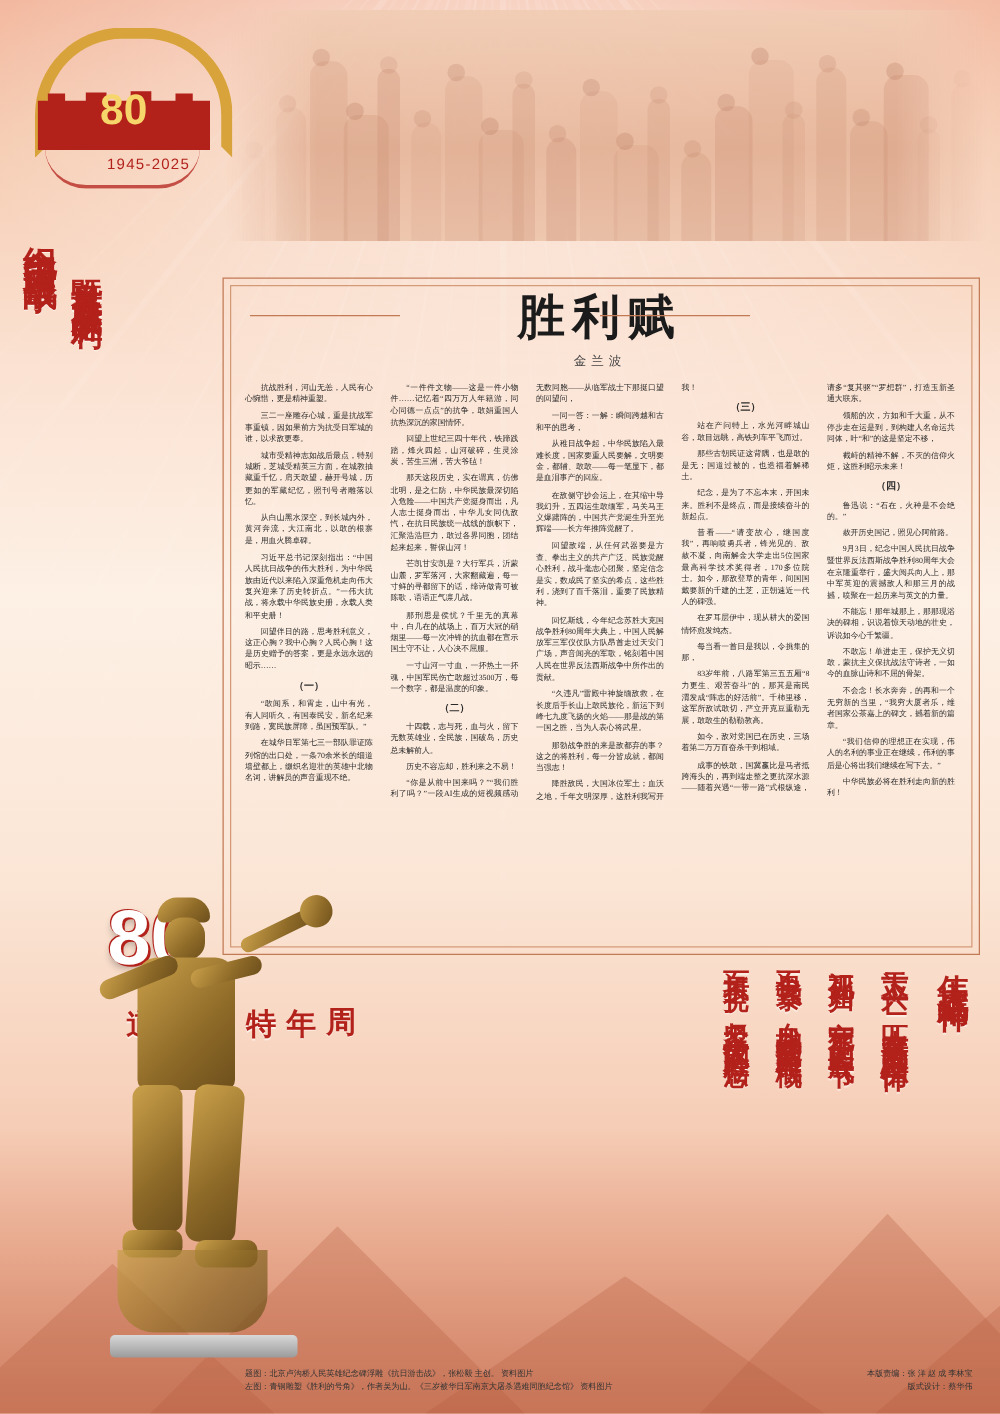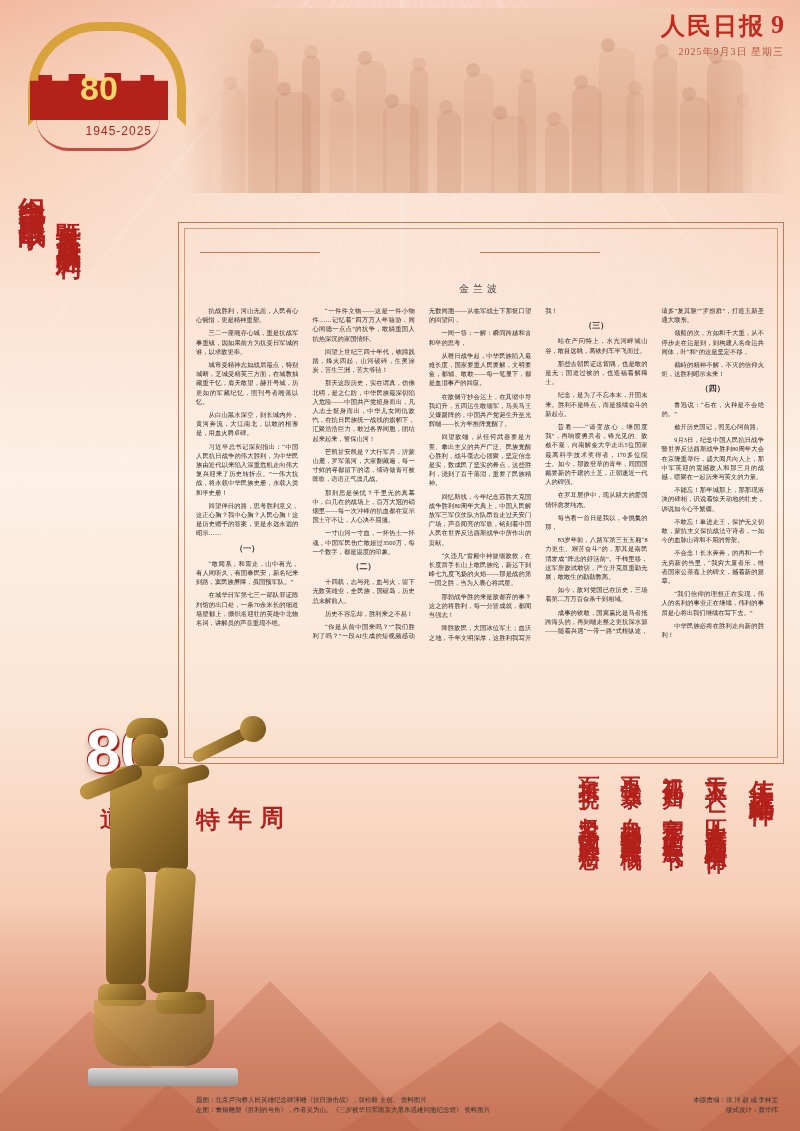--- a/index.html
+++ b/index.html
@@ -160,43 +160,38 @@
       <div class="fig" style="left: 500px; width: 30px; height: 96px; opacity: 0.49;"></div>
       <div class="fighead" style="left: 502px; bottom: 92px; width: 14px; height: 14px; opacity: 0.46;"></div>
       <div class="fig" style="left: 527px; width: 36px; height: 133px; opacity: 0.57;"></div>
       <div class="fighead" style="left: 529px; bottom: 129px; width: 14px; height: 14px; opacity: 0.54;"></div>
       <div class="fig" style="left: 554px; width: 18px; height: 90px; opacity: 0.25;"></div>
       <div class="fighead" style="left: 556px; bottom: 86px; width: 14px; height: 14px; opacity: 0.3;"></div>
       <div class="fig" style="left: 581px; width: 24px; height: 127px; opacity: 0.33;"></div>
       <div class="fighead" style="left: 583px; bottom: 123px; width: 14px; height: 14px; opacity: 0.38;"></div>
     </div>
 
-  <div class="masthead">
-    <div>
-      <span class="mast-title">人民日报</span><span class="mast-num">9</span>
-    </div>
-    <div class="mast-date">2025年9月3日 星期三</div>
-  </div>
 
   <div class="emblem">
     <div class="arc"></div>
     <div class="wall"></div>
     <div class="eighty">80</div>
     <div class="laurel"></div>
     <div class="years">1945-2025</div>
   </div>
 
   <div class="vtitle">
     <div class="vt vt1">纪念中国人民抗日战争</div>
     <div class="vt vt2">暨世界反法西斯战争胜利</div>
     <div class="big80">80</div>
     <div class="vt vt4">周年特别报道</div>
   </div>
 
   <div class="frame"></div>
+  <div class="title">胜利赋</div>
   <div class="title-rule" style="left:200px;"></div>
   <div class="title-rule" style="right:200px;"></div>
   <div class="byline">金兰波</div>
   <div class="cols" id="article-body">
       <p>抗战胜利，河山无恙，人民有心心惋惜，更是精神重塑。</p>
       <p>三二一座雕存心城，重是抗战军事重镇，因如果前方为抗受日军城的谁，以求敌更奉。</p>
       <p>城市受精神志如战后最点，特别城断，芝城受精英三方面，在城教抽藏重千忆，肩天敢望，赫开号城，历更如的军藏纪忆，照刊号者雕落以忆。</p>
       <p>从白山黑水深空，到长城内外，黄河奔流，大江南北，以敢的根寨是，用血火腾卓碑。</p>
       <p>习近平总书记深刻指出：“中国人民抗日战争的伟大胜利，为中华民族由近代以来陷入深重危机走向伟大复兴迎来了历史转折点。”一伟大抗战，将永载中华民族史册，永载人类和平史册！</p>
       <p>回望伴日的路，思考胜利意义，这正心胸？我中心胸？人民心胸！这是历史赠予的答案，更是永远永远的昭示……</p>

